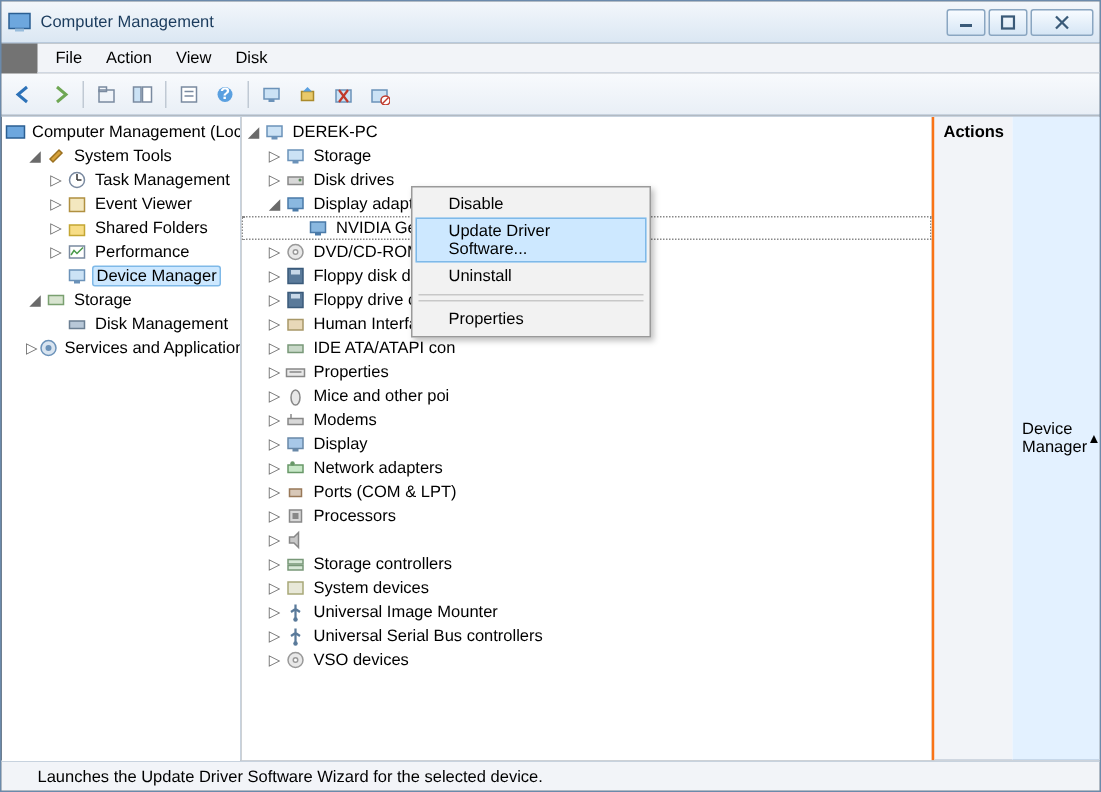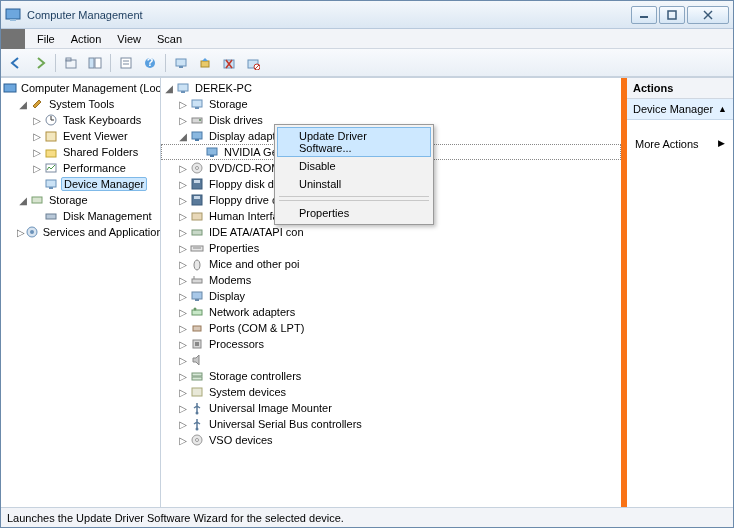--- a/index.html
+++ b/index.html
@@ -22,26 +22,26 @@
 .tsep { width:1px; height:18px; background:#c0c9d4; margin:0 2px; }
 
 .content { flex:1; display:flex; overflow:hidden; border-top:1px solid #c7d2de; }
 
 .left-pane { width:160px; border-right:1px solid #c7d2de; background:#fff; overflow:auto; position:relative; padding:2px 0 0 0; }
 .left-pane::-webkit-scrollbar, .mid-pane::-webkit-scrollbar { height:16px; width:16px; }
 .left-pane::-webkit-scrollbar-thumb, .mid-pane::-webkit-scrollbar-thumb { background:#c6d3e2; border:1px solid #9eb4cc; }
 
 .mid-pane { flex:1; background:#fff; overflow:auto; padding:2px 0; position:relative; }
 
-.right-pane { width:112px; border-left:6px solid #f97316; background:#fff; display:flex; flex-direction:column; }
+.right-pane { width:112px; border-left:2px solid #f97316; background:#fff; display:flex; flex-direction:row; }
 .right-header { background:#f2f4f8; padding:4px 6px; font-weight:bold; border-bottom:1px solid #d0d7e1; }
 .right-sub { background:#e3f1ff; padding:4px 6px; border-bottom:1px solid #c7d8ea; display:flex; align-items:center; justify-content:space-between; }
 .right-item { padding:18px 8px; cursor:pointer; display:flex; justify-content:space-between; }
 
-.statusbar { height:20px; background:#f2f4f8; border-top:1px solid #c7d2de; padding:2px 6px; display:flex; align-items:center; }
+.statusbar { height:20px; background:#f2f4f8; border-top:1px solid #c7d2de; padding:2px 24px; display:flex; align-items:center; }
 
 .tree-row { display:flex; align-items:center; height:16px; padding-right:4px; white-space:nowrap; cursor:pointer; }
 .tree-row.selected { background:#fff; border:1px dotted #888; }
 .tree-row.highlighted .lbl { background:#cde8ff; border:1px solid #7fb9e8; border-radius:2px; padding:0 2px; }
 .twisty { width:12px; text-align:center; color:#6a6a6a; font-size:10px; user-select:none; }
 .twisty.blank { color:transparent; }
 .icn { width:16px; height:16px; margin:0 2px 0 0; display:inline-flex; align-items:center; justify-content:center; }
 .lbl { padding:0 2px; }
 
 .indent-0 { padding-left:2px; }
@@ -86,21 +86,21 @@
             <line x1="9" y1="1" x2="1" y2="9" stroke="#3a5a78" stroke-width="1.5"></line>
           </svg>
         </div>
     </div>
   </div>
 
   <div class="menubar">
     <span class="menu-item">File</span>
     <span class="menu-item">Action</span>
     <span class="menu-item">View</span>
-    <span class="menu-item">Scan</span>
+    <span class="menu-item">Disk</span>
   </div>
 
   <div class="toolbar">
     <div class="tbtn">
         <svg width="14" height="14">
           <path d="M9 2 L3 7 L9 12" fill="none" stroke="#2d72b8" stroke-width="2"></path>
         </svg>
       </div>
     <div class="tbtn">
         <svg width="14" height="14">
@@ -185,21 +185,21 @@
       </div>
       <div class="tree-row indent-2">
           <span class="twisty">▷</span>
           <span class="icn">
             <svg width="14" height="14">
               <circle cx="7" cy="7" r="5" fill="#fff" stroke="#7a8aa0"></circle>
               <line x1="7" y1="7" x2="7" y2="3" stroke="#333"></line>
               <line x1="7" y1="7" x2="10" y2="7" stroke="#333"></line>
             </svg>
           </span>
-          <span class="lbl">Task Keyboards</span>
+          <span class="lbl">Task Management</span>
         </div>
       <div class="tree-row indent-2">
           <span class="twisty">▷</span>
           <span class="icn">
             <svg width="14" height="14">
               <rect x="2" y="3" width="10" height="9" fill="#f3e7bf" stroke="#b09040"></rect>
             </svg>
           </span>
           <span class="lbl">Event Viewer</span>
         </div>
@@ -502,21 +502,21 @@
       </div>
     </div>
 
   </div>
 
   <div class="statusbar">
     <span>Launches the Update Driver Software Wizard for the selected device.</span>
   </div>
 
   <div class="ctx-menu" id="ctx-menu">
+      <div class="ctx-item">Disable</div>
       <div class="ctx-item hovered">Update Driver Software...</div>
-      <div class="ctx-item">Disable</div>
       <div class="ctx-item">Uninstall</div>
       <div class="ctx-sep"></div>
       <div class="ctx-sep"></div>
       <div class="ctx-item bold">Properties</div>
     </div>
 
 </div>
 
 </body></html>

